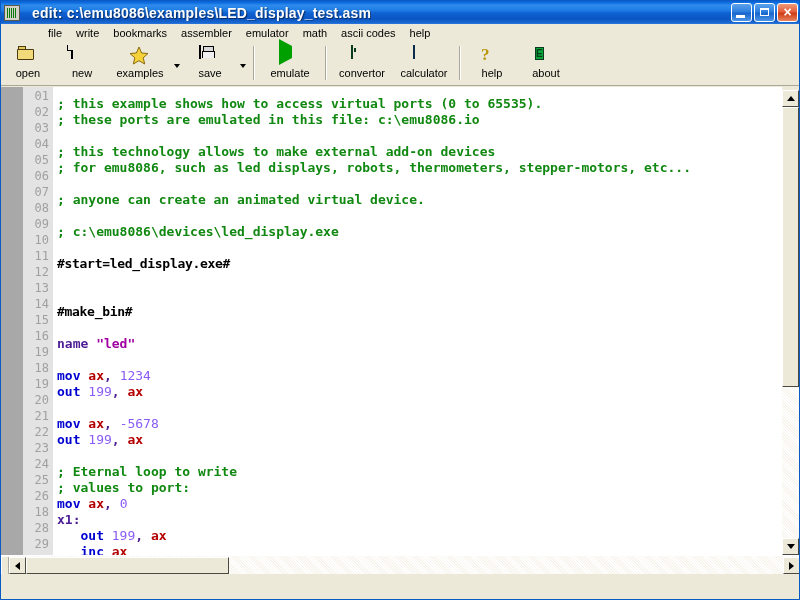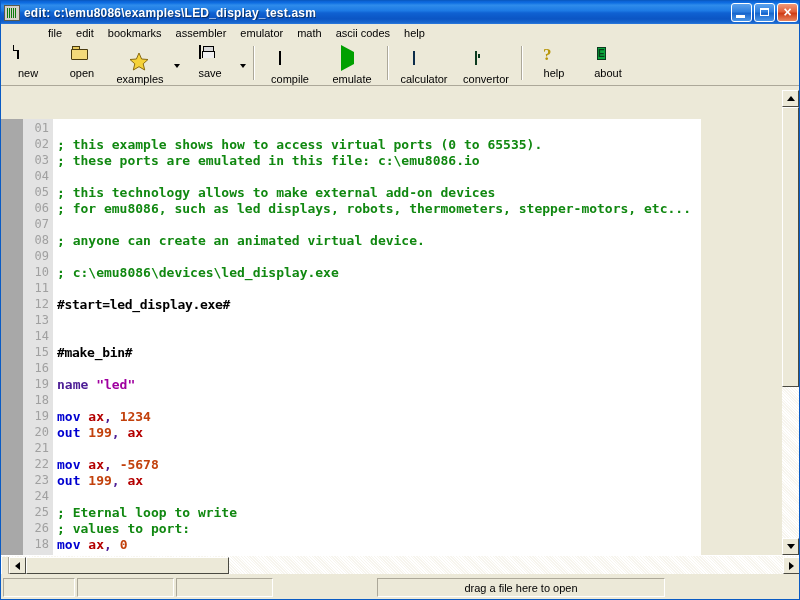--- a/index.html
+++ b/index.html
@@ -53,25 +53,26 @@
     content: "";
     position: absolute;
     left: 2px; top: 2px; right: 2px; bottom: 2px;
     background:
       repeating-linear-gradient(to right, #0a7a0a 0 1px, #d4d0c8 1px 2px),
       #0a7a0a;
   }
   .title-text {
     color: #ffffff;
     font-weight: bold;
-    font-size: 12px;
+    font-size: 14px;
     letter-spacing: 0.2px;
     text-shadow: 1px 1px 1px rgba(0,0,0,.55);
     white-space: nowrap;
     overflow: hidden;
+    margin-left: 8px;
   }
   .title-btns {
     position: absolute;
     right: 3px; top: 2px;
     display: flex;
     gap: 2px;
   }
   .tbtn {
     width: 21px; height: 19px;
     border: 1px solid #ffffff;
@@ -145,21 +146,21 @@
     width: 54px;
     height: 42px;
     display: flex;
     flex-direction: column;
     align-items: center;
     justify-content: flex-start;
     padding-top: 3px;
     box-sizing: border-box;
     cursor: default;
   }
-  .tb-btn.wide { width: 62px; justify-content: flex-end; }
+  .tb-btn.wide { width: 62px; }
   .tb-ico {
     width: 22px; height: 20px;
     position: relative;
     margin-bottom: 1px;
   }
   .tb-lbl {
     font-size: 11px;
     color: #000;
     line-height: 12px;
     white-space: nowrap;
@@ -357,25 +358,24 @@
     font-size: 10px;
     font-weight: bold;
     text-align: center;
     line-height: 15px;
   }
 
   
   .editor-wrap {
     position: absolute;
     left: 0; top: 86px;
-    width: 700px;
+    width: 800px;
     height: 468px;
     background: #ffffff;
     overflow: hidden;
-    margin-top: 32px;
   }
   .gutter-dark {
     position: absolute;
     left: 0; top: 0;
     width: 22px; height: 468px;
     background: #a8a8a8;
   }
   .gutter-nums {
     position: absolute;
     left: 22px; top: 0;
@@ -385,37 +385,37 @@
     font-family: "DejaVu Sans Mono", monospace;
     font-size: 12px;
     line-height: 16px;
     text-align: right;
     padding: 1px 4px 0 0;
     box-sizing: border-box;
     user-select: none;
   }
   .code-area {
     position: absolute;
-    left: 52px; top: 17px;
+    left: 52px; top: 8px;
     width: 722px;
     height: 468px;
     overflow: hidden;
     font-family: "DejaVu Sans Mono", monospace;
     font-size: 13px;
     line-height: 16px;
     padding: 1px 0 0 4px;
     box-sizing: border-box;
     white-space: pre;
   }
   .code-line { height: 16px; white-space: pre; }
   .c-com  { color: #118811; font-weight: bold; }
   .c-dir  { color: #000000; font-weight: bold; letter-spacing: -0.3px; }
   .c-kw   { color: #0000d0; font-weight: bold; }
   .c-reg  { color: #b40000; font-weight: bold; }
-  .c-num  { color: #c2410c; font-weight: bold; }
+  .c-num  { color: #8b5cf6; font-weight: normal; }
   .c-str  { color: #a000a0; font-weight: bold; }
   .c-plain{ color: #4c1d95; font-weight: bold; }
 
   
   .vscroll {
     position: absolute;
     right: 0; top: 86px;
     width: 17px;
     height: 468px;
     background: #ece9d8;
@@ -558,39 +558,39 @@
           <span class="gm"></span>
         </div>
       <div class="tbtn close">
           <span class="gm">×</span>
         </div>
     </div>
   </div>
 
   <div class="menubar">
     <div class="menu-item">file</div>
-    <div class="menu-item">edit</div>
+    <div class="menu-item">write</div>
     <div class="menu-item">bookmarks</div>
     <div class="menu-item">assembler</div>
     <div class="menu-item">emulator</div>
     <div class="menu-item">math</div>
     <div class="menu-item">ascii codes</div>
     <div class="menu-item">help</div>
   </div>
 
   <div class="toolbar">
 
     <div class="tb-btn">
+      <span class="tb-ico"><span class="ico-open"></span></span>
+      <span class="tb-lbl">open</span>
+    </div>
+
+    <div class="tb-btn">
       <span class="tb-ico"><span class="ico-new"></span></span>
       <span class="tb-lbl">new</span>
-    </div>
-
-    <div class="tb-btn">
-      <span class="tb-ico"><span class="ico-open"></span></span>
-      <span class="tb-lbl">open</span>
     </div>
 
     <div class="tb-btn wide">
       <span class="tb-ico">
         <span class="ico-star">
           <svg width="20" height="19" viewBox="0 0 20 19">
             <polygon points="10,1 12.6,7 19,7.5 14.2,11.8 15.7,18 10,14.7 4.3,18 5.8,11.8 1,7.5 7.4,7" fill="#f5d23a" stroke="#8a6a10" stroke-width="1"></polygon>
           </svg>
         </span>
       </span>
@@ -603,40 +603,36 @@
     <div class="tb-btn">
       <span class="tb-ico"><span class="ico-save"></span></span>
       <span class="tb-lbl">save</span>
     </div>
     <div class="tb-arrow">
         <i></i>
       </div>
 
     <div class="tb-sep"></div>
 
-    <div class="tb-btn wide">
-      <span class="tb-ico"><span class="ico-compile"></span></span>
-      <span class="tb-lbl">compile</span>
-    </div>
 
     <div class="tb-btn wide">
       <span class="tb-ico"><span class="ico-play"></span></span>
       <span class="tb-lbl">emulate</span>
     </div>
 
     <div class="tb-sep"></div>
 
     <div class="tb-btn wide">
+      <span class="tb-ico"><span class="ico-conv"></span></span>
+      <span class="tb-lbl">convertor</span>
+    </div>
+
+    <div class="tb-btn wide">
       <span class="tb-ico"><span class="ico-calc"></span></span>
       <span class="tb-lbl">calculator</span>
-    </div>
-
-    <div class="tb-btn wide">
-      <span class="tb-ico"><span class="ico-conv"></span></span>
-      <span class="tb-lbl">convertor</span>
     </div>
 
     <div class="tb-sep"></div>
 
 
     <div class="tb-btn">
       <span class="tb-ico"><span class="ico-help">?</span></span>
       <span class="tb-lbl">help</span>
     </div>
 
@@ -699,22 +695,14 @@
     <div class="hs-left-cap"></div>
     <div class="hs-btn l">
         <i></i>
       </div>
     <div class="hs-thumb"></div>
     <div class="hs-btn r">
         <i></i>
       </div>
   </div>
 
-  <div class="statusbar">
-    <div class="sb-panel" style="width:72px"></div>
-    <div class="sb-panel" style="width:97px"></div>
-    <div class="sb-panel" style="width:97px"></div>
-    <div class="sb-panel" style="width:100px;border:none;background:transparent"></div>
-    <div class="sb-panel" style="width:288px">drag a file here to open</div>
-    <div class="sb-panel" style="width:130px;border:none;background:transparent"></div>
-  </div>
 
 </div>
 
 </body></html>

